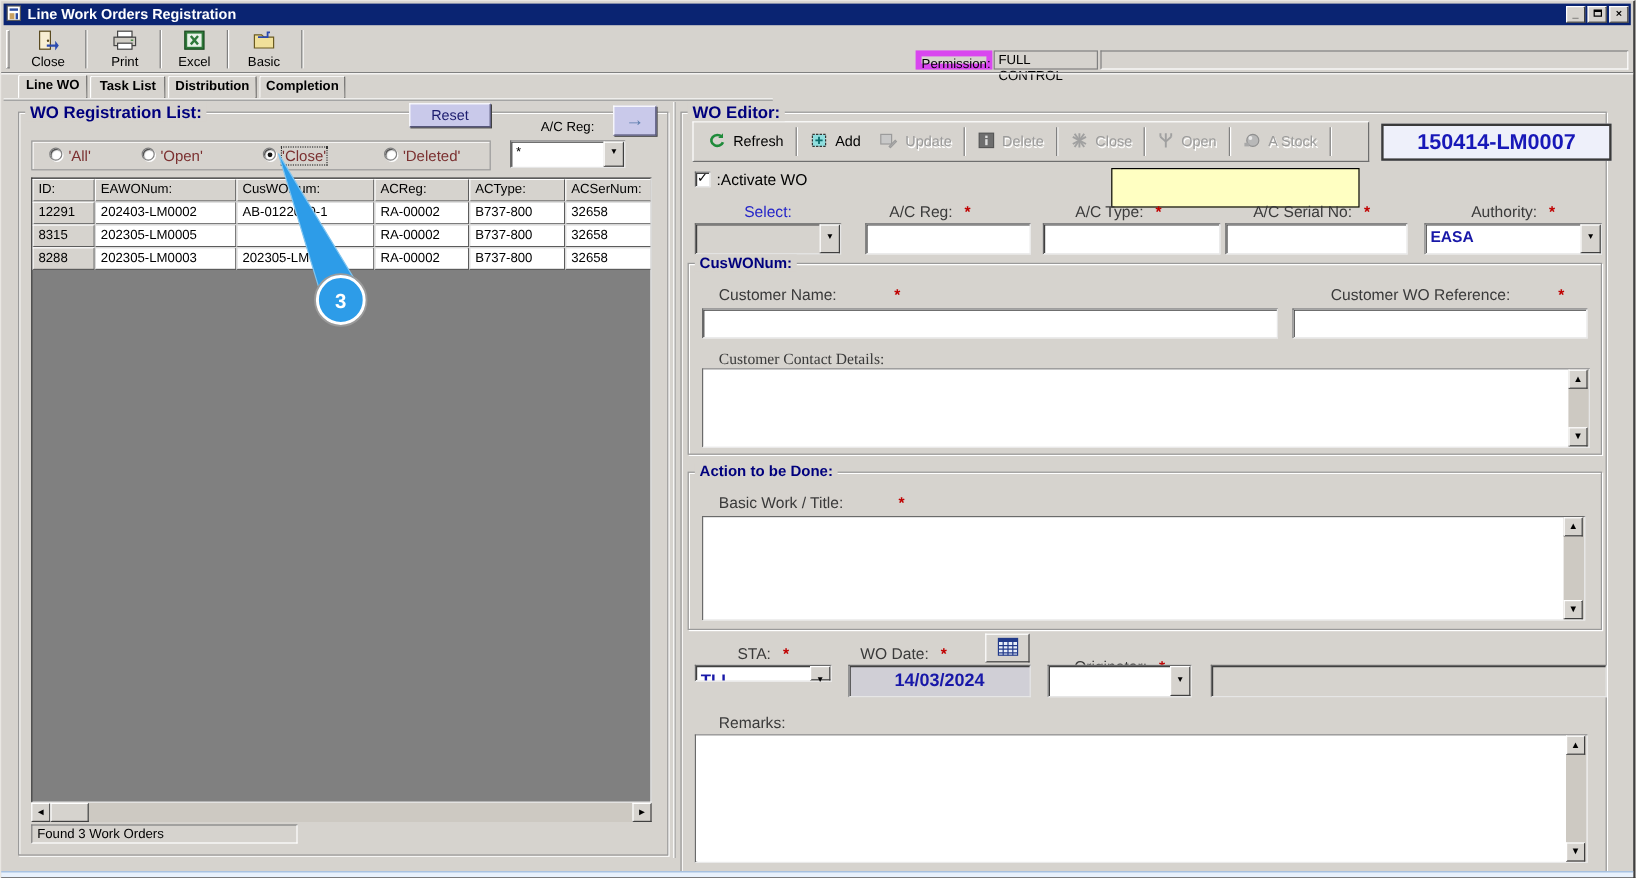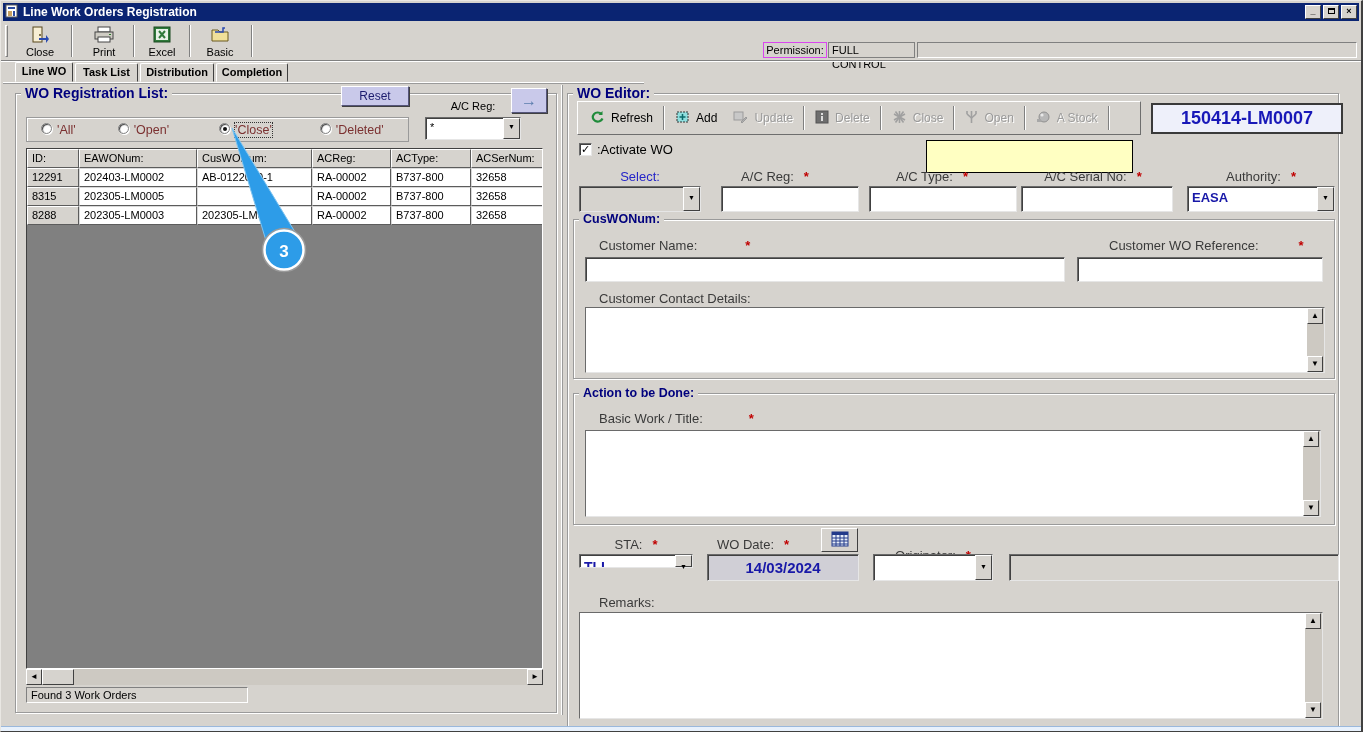--- a/index.html
+++ b/index.html
@@ -17,21 +17,21 @@
   .win-btn { width:16px; height:14px; background:#d6d3ce; border:1px solid; border-color:#fff #404040 #404040 #fff;
              font-size:9px; line-height:11px; text-align:center; font-weight:bold; cursor:default; }
   .restore-glyph { display:inline-block; width:7px; height:6px; border:1px solid #000; border-top-width:2px; margin-top:2px; }
 
   
   .toolbar { position:absolute; left:0; top:21px; width:100%; height:38px; }
   .toolbar .grip { position:absolute; left:4px; top:3px; width:3px; height:32px; border:1px solid; border-color:#fff #808080 #808080 #fff; }
   .tb-btn { position:absolute; top:2px; height:35px; display:flex; flex-direction:column; align-items:center; justify-content:center; gap:1px; background:transparent; border:none; cursor:default; font-size:11px; font-family:inherit; }
   .tb-sep { position:absolute; top:3px; width:2px; height:32px; border-left:1px solid #808080; border-right:1px solid #fff; }
   .toolbar-bottom { position:absolute; left:0; top:59px; width:100%; height:2px; border-top:1px solid #808080; border-bottom:1px solid #fff; }
-  .perm-label { position:absolute; left:762px; top:41px; width:64px; height:16px; border:1px solid #d946ef; background:#d6d3ce; text-align:center; line-height:14px; }
+  .perm-label { position:absolute; left:762px; top:41px; width:64px; height:16px; border:5px solid #d946ef; background:#d6d3ce; text-align:center; line-height:14px; }
   .perm-value { position:absolute; left:827px; top:41px; width:87px; height:16px; border:1px solid #808080; background:#d6d3ce; text-align:left; padding-left:3px; line-height:14px; }
   .perm-extra { position:absolute; left:916px; top:41px; width:440px; height:16px; border:1px solid; border-color:#808080 #fff #fff #808080; background:#d6d3ce; }
 
   
   .tabstrip { position:absolute; left:0; top:61px; height:20px; }
   .tab { position:absolute; top:1px; height:19px; background:#d6d3ce; border:1px solid; border-color:#fff #404040 #d6d3ce #fff;
          border-radius:2px 2px 0 0; text-align:center; font-weight:bold; font-size:11px; line-height:17px; cursor:default; }
   .tab.active { top:0; height:20px; z-index:3; }
   .tab-underline { position:absolute; left:2px; top:81px; width:641px; height:2px; border-top:1px solid #fff; border-bottom:1px solid #9a9a9a; }
 
@@ -358,21 +358,21 @@
     <span class="cval navy-bold" style="font-size:13px;">EASA</span>
     <span class="cbtn" style="line-height:20px;">▼</span>
   </span>
 
   <div class="groupbox" style="left:572px; top:218px; width:762px; height:160px;"></div>
   <span class="gb-legend" style="left:578px; top:211px; font-size:12.5px;">CusWONum:</span>
   <span class="fld-label" style="left:598px; top:237px;"><span>Customer Name:</span><span class="star" style="margin-left:48px;">*</span></span>
   <span class="fld-label" style="left:1108px; top:237px;"><span>Customer WO Reference:</span><span class="star" style="margin-left:40px;">*</span></span>
   <input class="txt-input" style="left: 584px; top: 256px; width: 480px; height: 25px;">
   <input class="txt-input" style="left: 1076px; top: 256px; width: 246px; height: 25px;">
-  <span class="fld-label" style="left:598px; top:290px;">Customer Contact Details:</span>
+  <span class="fld-label" style="left:598px; top:290px;font-family:Liberation Serif, serif;">Customer Contact Details:</span>
   <div class="ta-wrap" style="left:584px; top:306px; width:740px; height:66px;">
     <textarea style=""></textarea>
     <span class="vscroll">
       <span class="sbtn">▲</span>
       <span class="vtrack"></span>
       <span class="sbtn">▼</span>
     </span>
   </div>
 
   <div class="groupbox" style="left:572px; top:392px; width:762px; height:132px;"></div>

